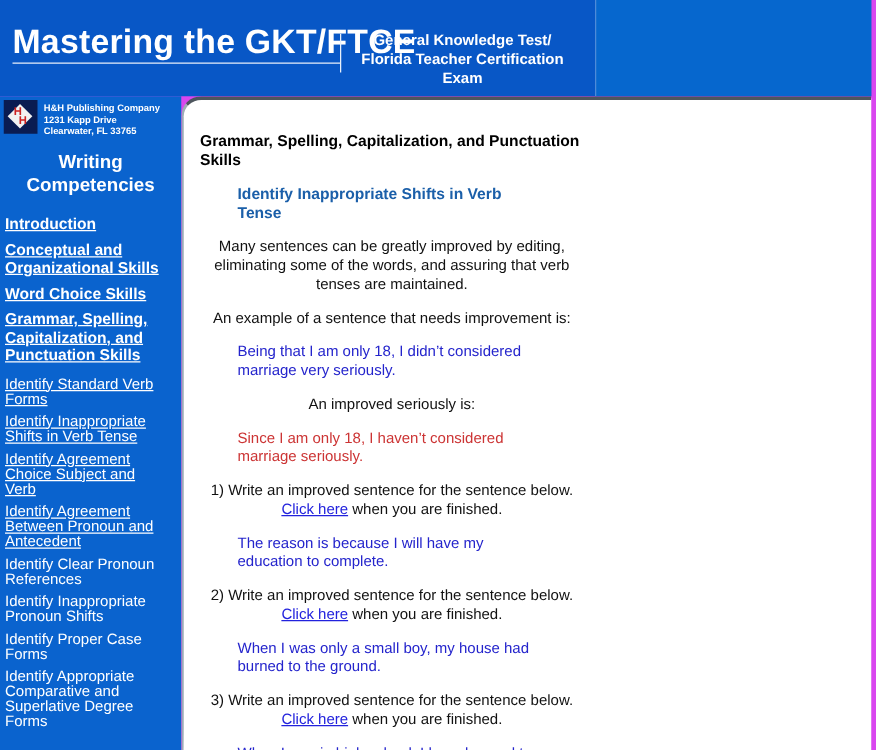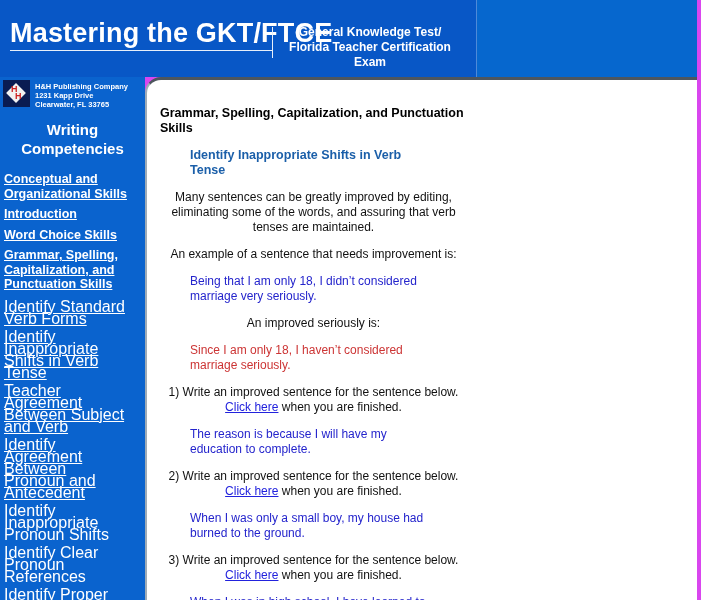--- a/index.html
+++ b/index.html
@@ -20,21 +20,21 @@
   .logo{width:27px;height:27px;background:#0a1c52;position:relative;flex:none;margin-top:1px;}
   .logo-diamond{position:absolute;left:4px;top:4px;width:14px;height:14px;background:#f2f2f2;transform:rotate(45deg);transform-origin:center;left:6px;top:6px;}
   .logo-h{position:absolute;color:#cc2222;font-weight:bold;font-size:9px;line-height:9px;}
   .logo-h.h1{left:8px;top:5px;}
   .logo-h.h2{left:12px;top:12px;}
   .publisher-text{color:#ffffff;font-weight:bold;font-size:7.5px;line-height:9px;padding:3px 0 0 5px;}
   .section-title{color:#ffffff;font-weight:bold;font-size:15px;line-height:19px;text-align:center;margin-top:11px;}
   .nav-main{padding:14px 4px 0 4px;}
   .main-link{display:block;color:#ffffff;font-weight:bold;font-size:12.5px;line-height:14.5px;text-decoration:underline;margin-bottom:6px;cursor:pointer;}
   .nav-sub{padding:3px 4px 0 4px;}
-  .sub-link{display:block;color:#ffffff;font-size:16px;line-height:12px;margin-bottom:6px;text-decoration:underline;cursor:pointer;width:125px;}
+  .sub-link{display:block;color:#ffffff;font-size:12px;line-height:12px;margin-bottom:6px;text-decoration:underline;cursor:pointer;width:125px;}
   .sub-link.nounder{text-decoration:none;}
 
   
   .content{position:absolute;left:145px;top:77px;width:552px;height:523px;background:#ffffff;
            border-top:3px solid #4d565e;border-left:2px solid #9fabb6;border-top-left-radius:16px;
            box-sizing:border-box;padding:26px 12px 0 13px;overflow:hidden;}
   .heading{font-size:12.5px;font-weight:bold;color:#000000;line-height:15px;margin:0 0 12px 0;width:310px;}
   .subheading{color:#1B5FA9;font-weight:bold;font-size:12.5px;line-height:15px;margin:0 0 12px 30px;width:230px;}
   .para{font-size:12px;line-height:15px;color:#111111;margin:0 0 12px 0;width:307px;text-align:center;}
   .example{margin:0 0 12px 30px;width:240px;font-size:12px;line-height:15px;}
@@ -68,33 +68,33 @@
       <div class="publisher-text">
         <div>H&amp;H Publishing Company</div>
         <div>1231 Kapp Drive</div>
         <div>Clearwater, FL 33765</div>
       </div>
     </div>
 
     <div class="section-title">Writing Competencies</div>
 
     <nav class="nav-main">
+      <a class="main-link">Introduction</a>
       <a class="main-link">Conceptual and Organizational Skills</a>
-      <a class="main-link">Introduction</a>
       <a class="main-link">Word Choice Skills</a>
       <a class="main-link">Grammar, Spelling, Capitalization, and Punctuation Skills</a>
     </nav>
 
     <nav class="nav-sub">
       <a class="sub-link">Identify Standard Verb Forms</a>
       <a class="sub-link">Identify Inappropriate Shifts in Verb Tense</a>
-      <a class="sub-link">Teacher Agreement Between Subject and Verb</a>
+      <a class="sub-link">Identify Agreement Choice Subject and Verb</a>
       <a class="sub-link">Identify Agreement Between Pronoun and Antecedent</a>
+      <a class="sub-link nounder">Identify Clear Pronoun References</a>
       <a class="sub-link nounder">Identify Inappropriate Pronoun Shifts</a>
-      <a class="sub-link nounder">Identify Clear Pronoun References</a>
       <a class="sub-link nounder">Identify Proper Case Forms</a>
       <a class="sub-link nounder">Identify Appropriate Comparative and Superlative Degree Forms</a>
     </nav>
   </div>
 
   <div class="content">
     <div class="heading">Grammar, Spelling, Capitalization, and Punctuation Skills</div>
     <div class="subheading">Identify Inappropriate Shifts in Verb Tense</div>
     <div class="para">Many sentences can be greatly improved by editing, eliminating some of the words, and assuring that verb tenses are maintained.</div>
     <div class="para">An example of a sentence that needs improvement is:</div>

